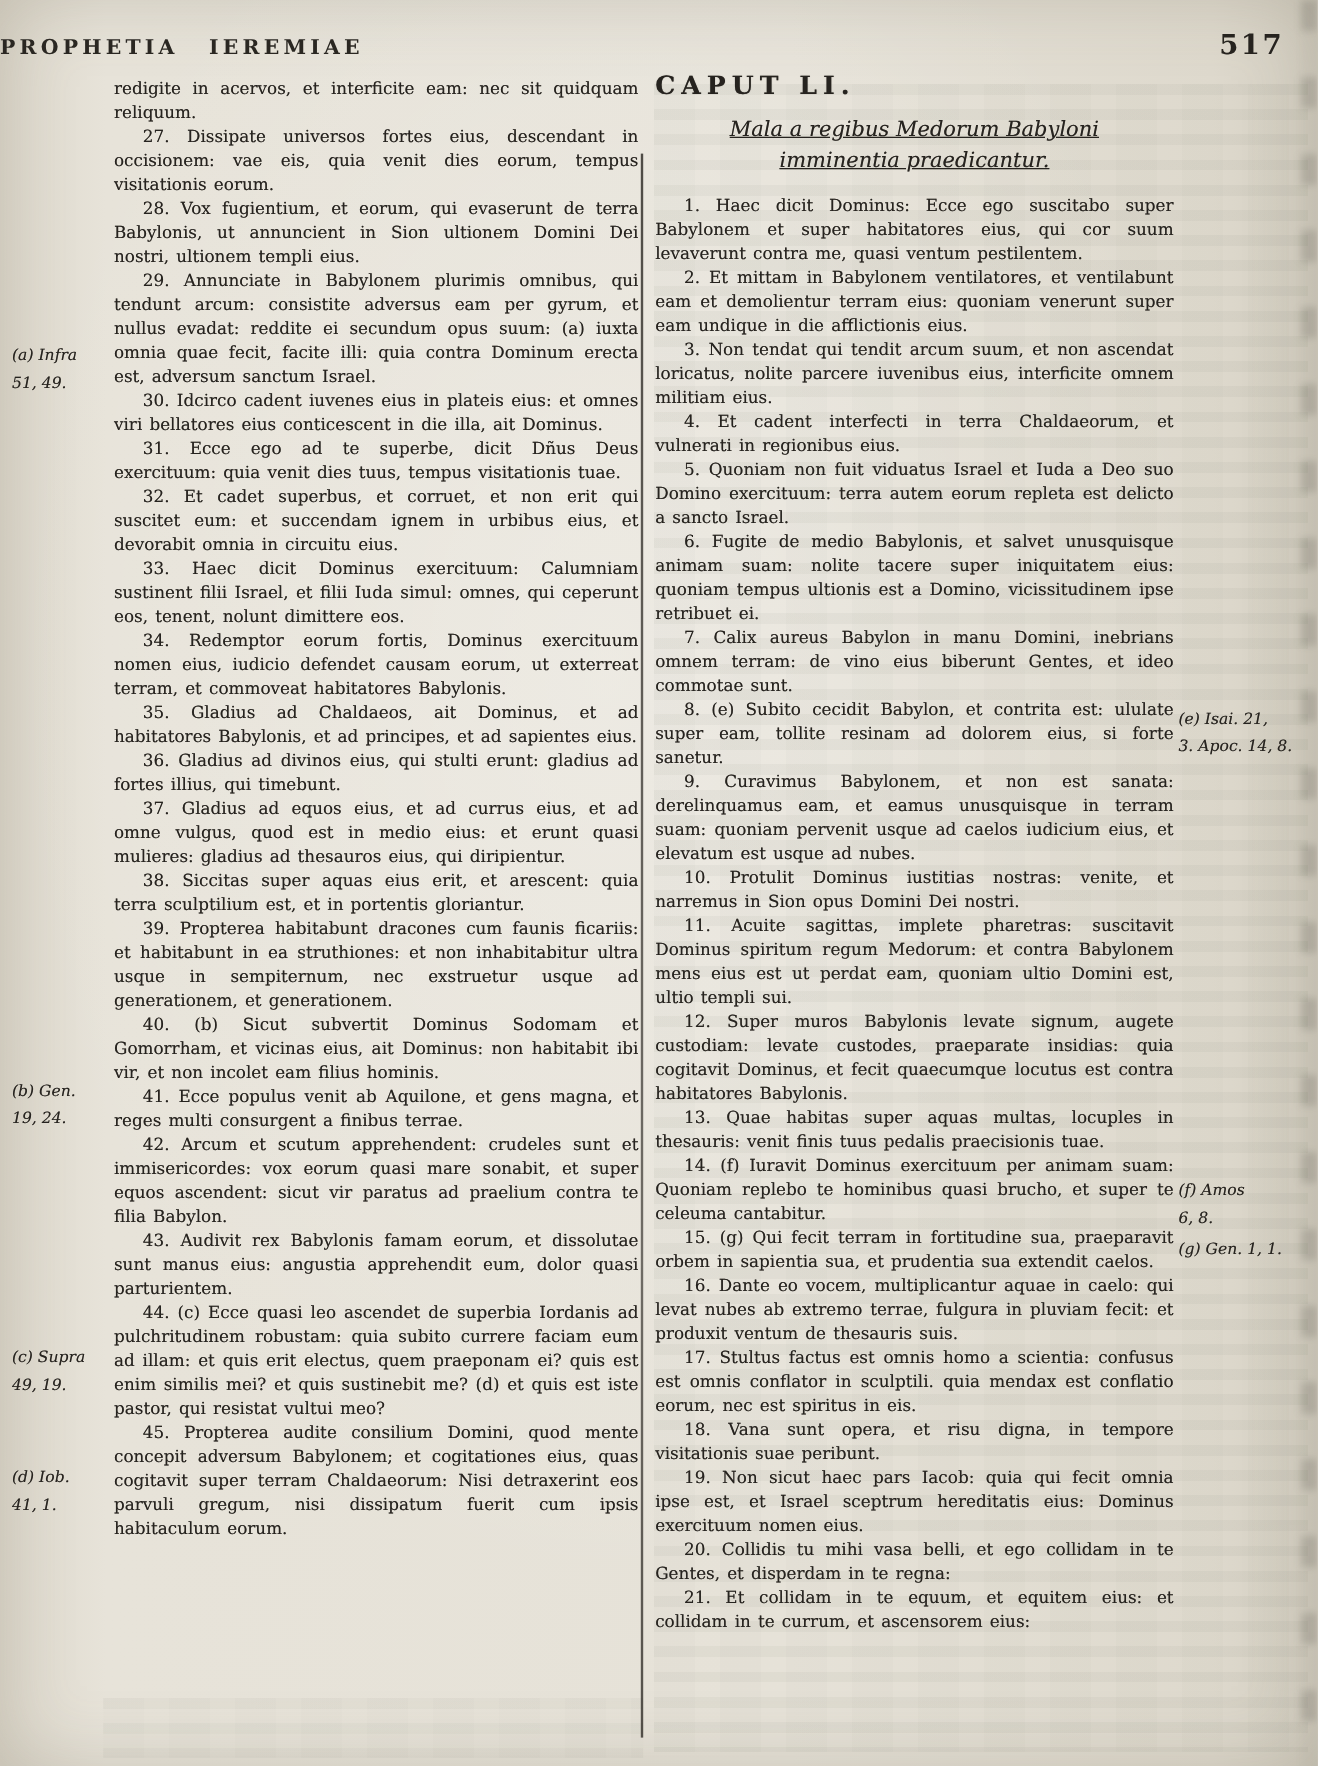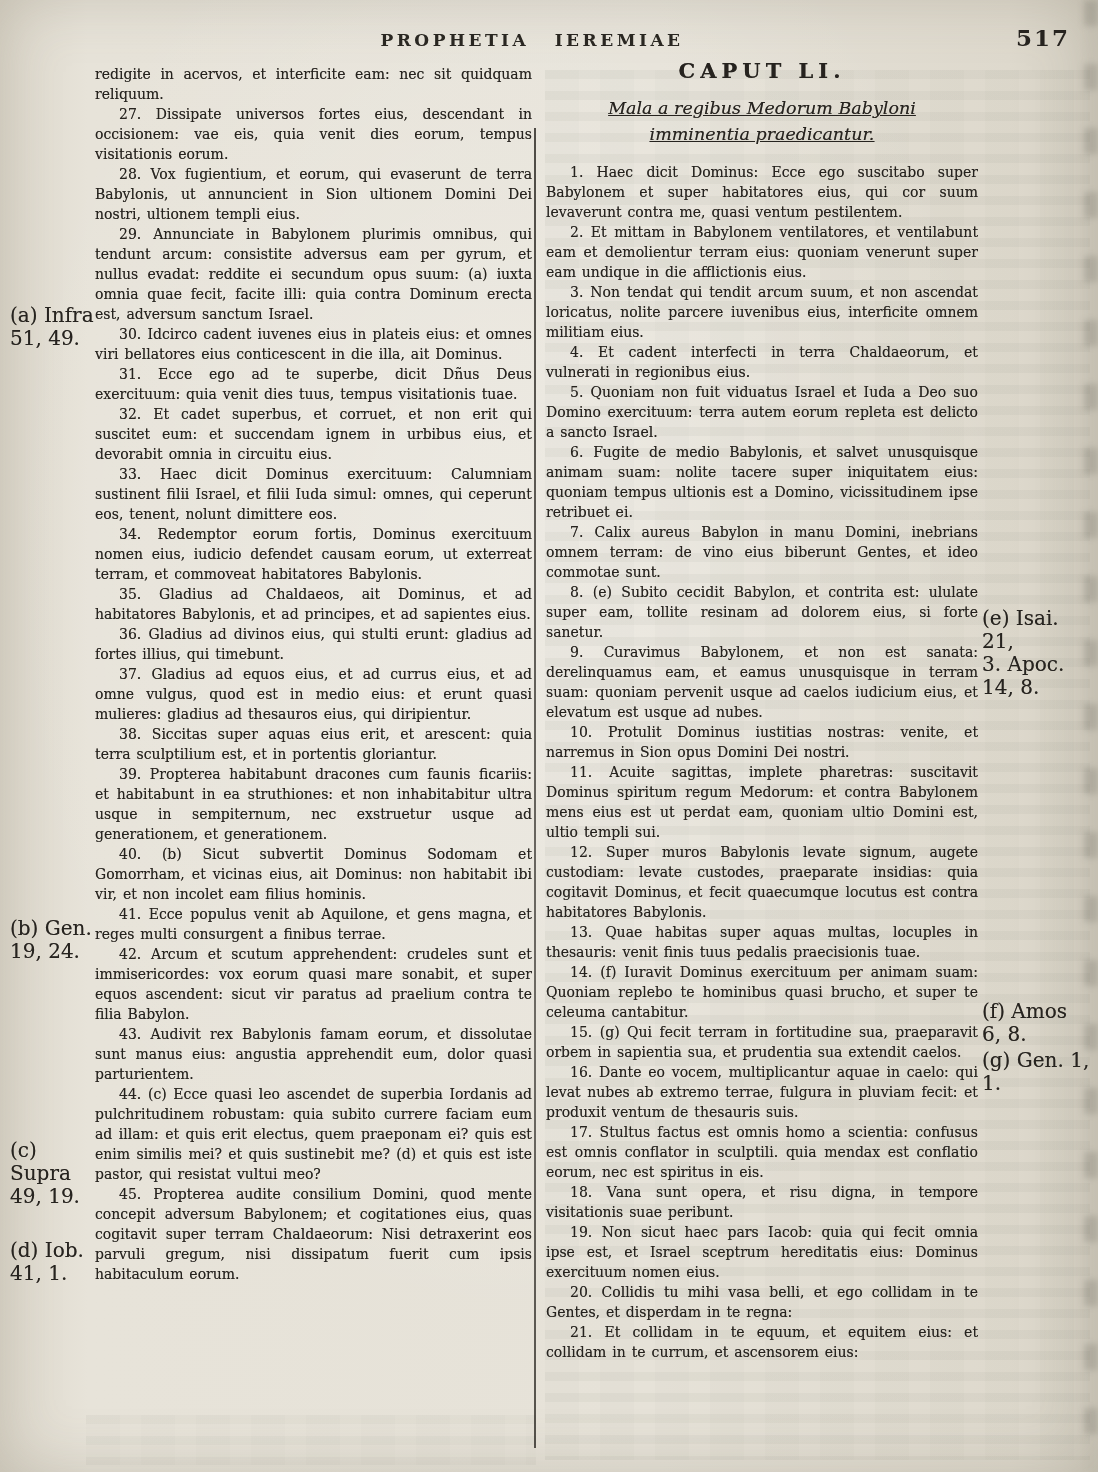--- a/index.html
+++ b/index.html
@@ -19,21 +19,21 @@
     background:
       repeating-linear-gradient(180deg, rgba(105,112,98,0.07) 0 9px, rgba(105,112,98,0) 9px 21px),
       repeating-linear-gradient(90deg, rgba(105,112,98,0.03) 0 34px, rgba(105,112,98,0) 34px 55px);
   }
   .bleed-right{ left:545px; top:70px; width:545px; height:1390px; opacity:.8;}
   .bleed-left{ left:86px; top:1415px; width:450px; height:50px; opacity:.6;}
   .edge-smudge{ position:absolute; right:0; top:0; width:14px; height:100%;
     background:repeating-linear-gradient(180deg, rgba(60,58,50,0.18) 0 26px, rgba(60,58,50,0.02) 26px 64px);
     filter:blur(3px); z-index:0;}
   .running-head{
-    position:absolute; top:30px; left:0; width:1064px; text-align:center;
+    position:absolute; top:30px; left:0; width:1064px; 
     font-weight:bold; font-size:17px; letter-spacing:3.5px; word-spacing:16px;
     color:#2a2722; z-index:2;
   }
   .page-number{
     position:absolute; top:24px; left:1016px;
     font-weight:bold; font-size:23px; letter-spacing:2px; z-index:2;
   }
   .divider{
     position:absolute; left:534px; top:128px; width:2px; height:1320px;
     background:linear-gradient(180deg, rgba(35,32,27,.78), rgba(35,32,27,.62) 70%, rgba(35,32,27,.75));
@@ -42,30 +42,30 @@
   .col{ position:absolute; z-index:2; }
   .col-left{ left:95px; top:64px; width:437px; }
   .col-right{ left:546px; top:58px; width:432px; }
   p.verse, p.cont{
     margin:0; text-align:justify; font-size:14px; line-height:20px;
     word-spacing:1.5px; text-shadow:0 0 .5px rgba(45,40,34,.55);
   }
   p.verse{ text-indent:24px; }
   p.cont{ text-indent:0; }
   .caput-title{
-    margin:0 0 12px 0; text-align:center; font-weight:bold;
+    margin:0 0 12px 0; font-weight:bold;
     font-size:21px; letter-spacing:5px; text-shadow:0 0 .6px rgba(45,40,34,.6);
   }
   .argument{
     margin:0 auto 15px auto; width:92%; text-align:center; font-style:italic;
     font-size:17.5px; line-height:26px; text-shadow:0 0 .4px rgba(45,40,34,.5);text-decoration:underline;
   }
   .margin-note{
-    position:absolute; z-index:2; font-size:20px; line-height:23px;
-    white-space:pre-line; text-shadow:0 0 .4px rgba(45,40,34,.5);margin-top:19px;
+    position:absolute; z-index:2; font-style:italic; font-size:13px; line-height:23px;
+    white-space:pre-line; text-shadow:0 0 .4px rgba(45,40,34,.5);
   }
   .mn-left{ left:10px; width:84px; }
   .mn-right{ left:982px; width:112px; }
   .mn-a{ top:285px; } .mn-b{ top:898px; } .mn-c{ top:1120px; } .mn-d{ top:1220px; }
   .mn-e{ top:588px; } .mn-f{ top:981px; } .mn-g{ top:1030px; }
 </style>
 </head>
 <body>
 
 <div class="page">

